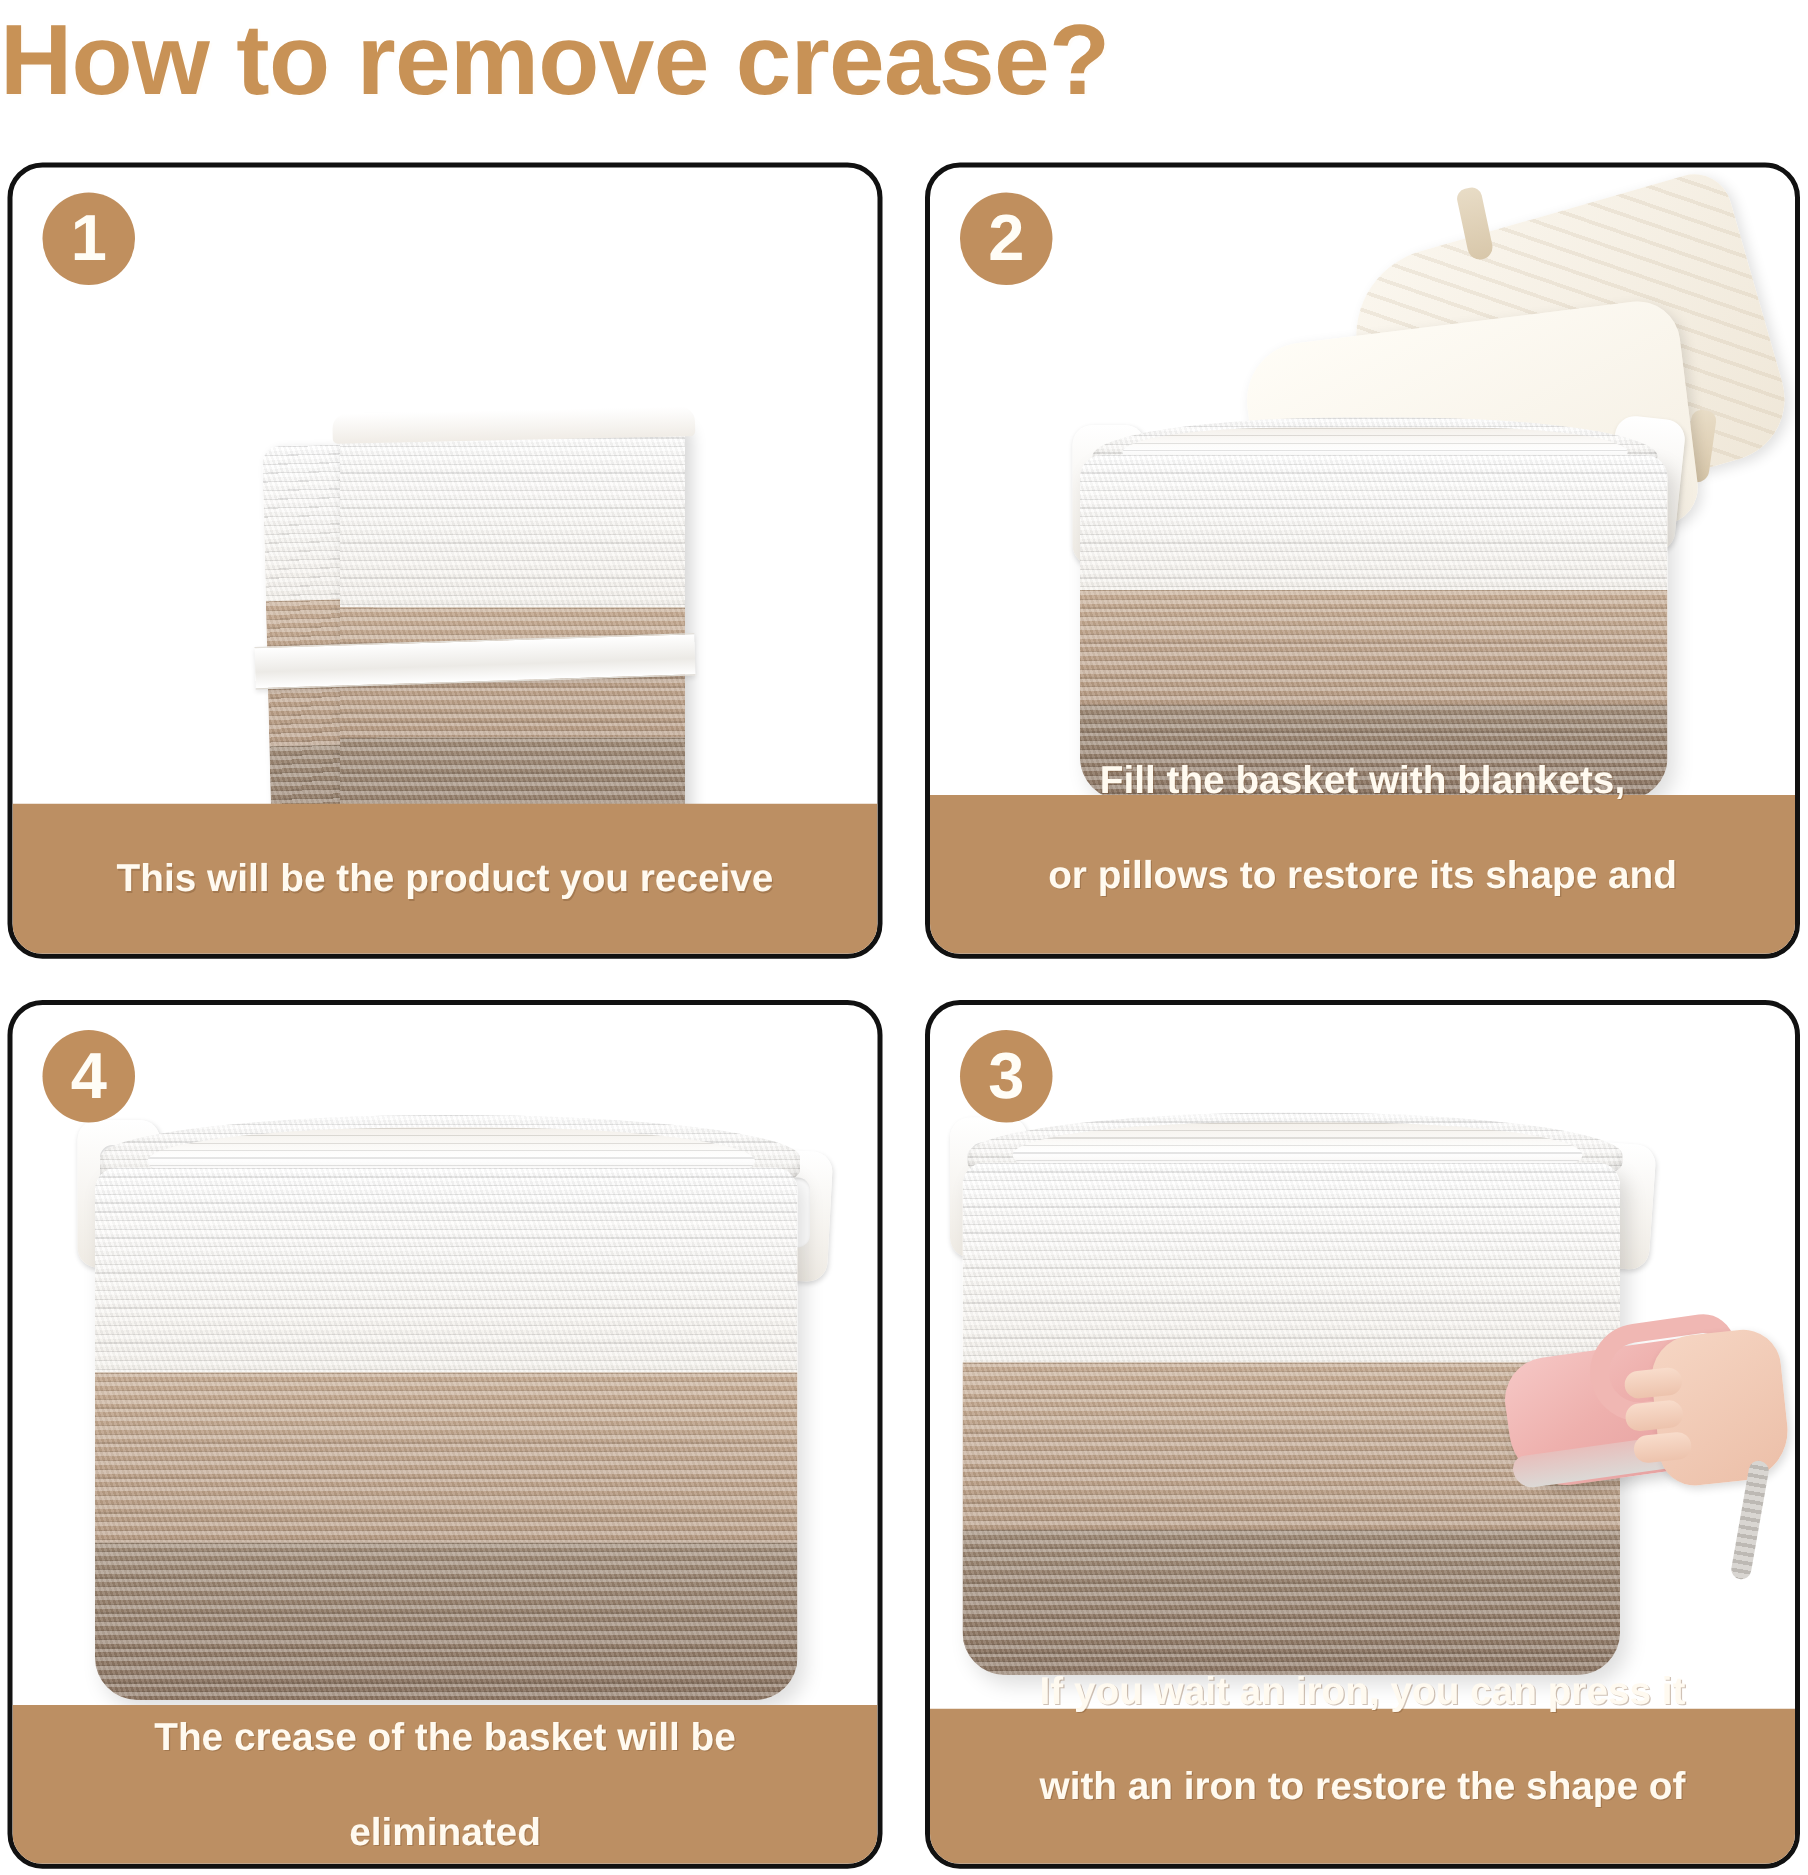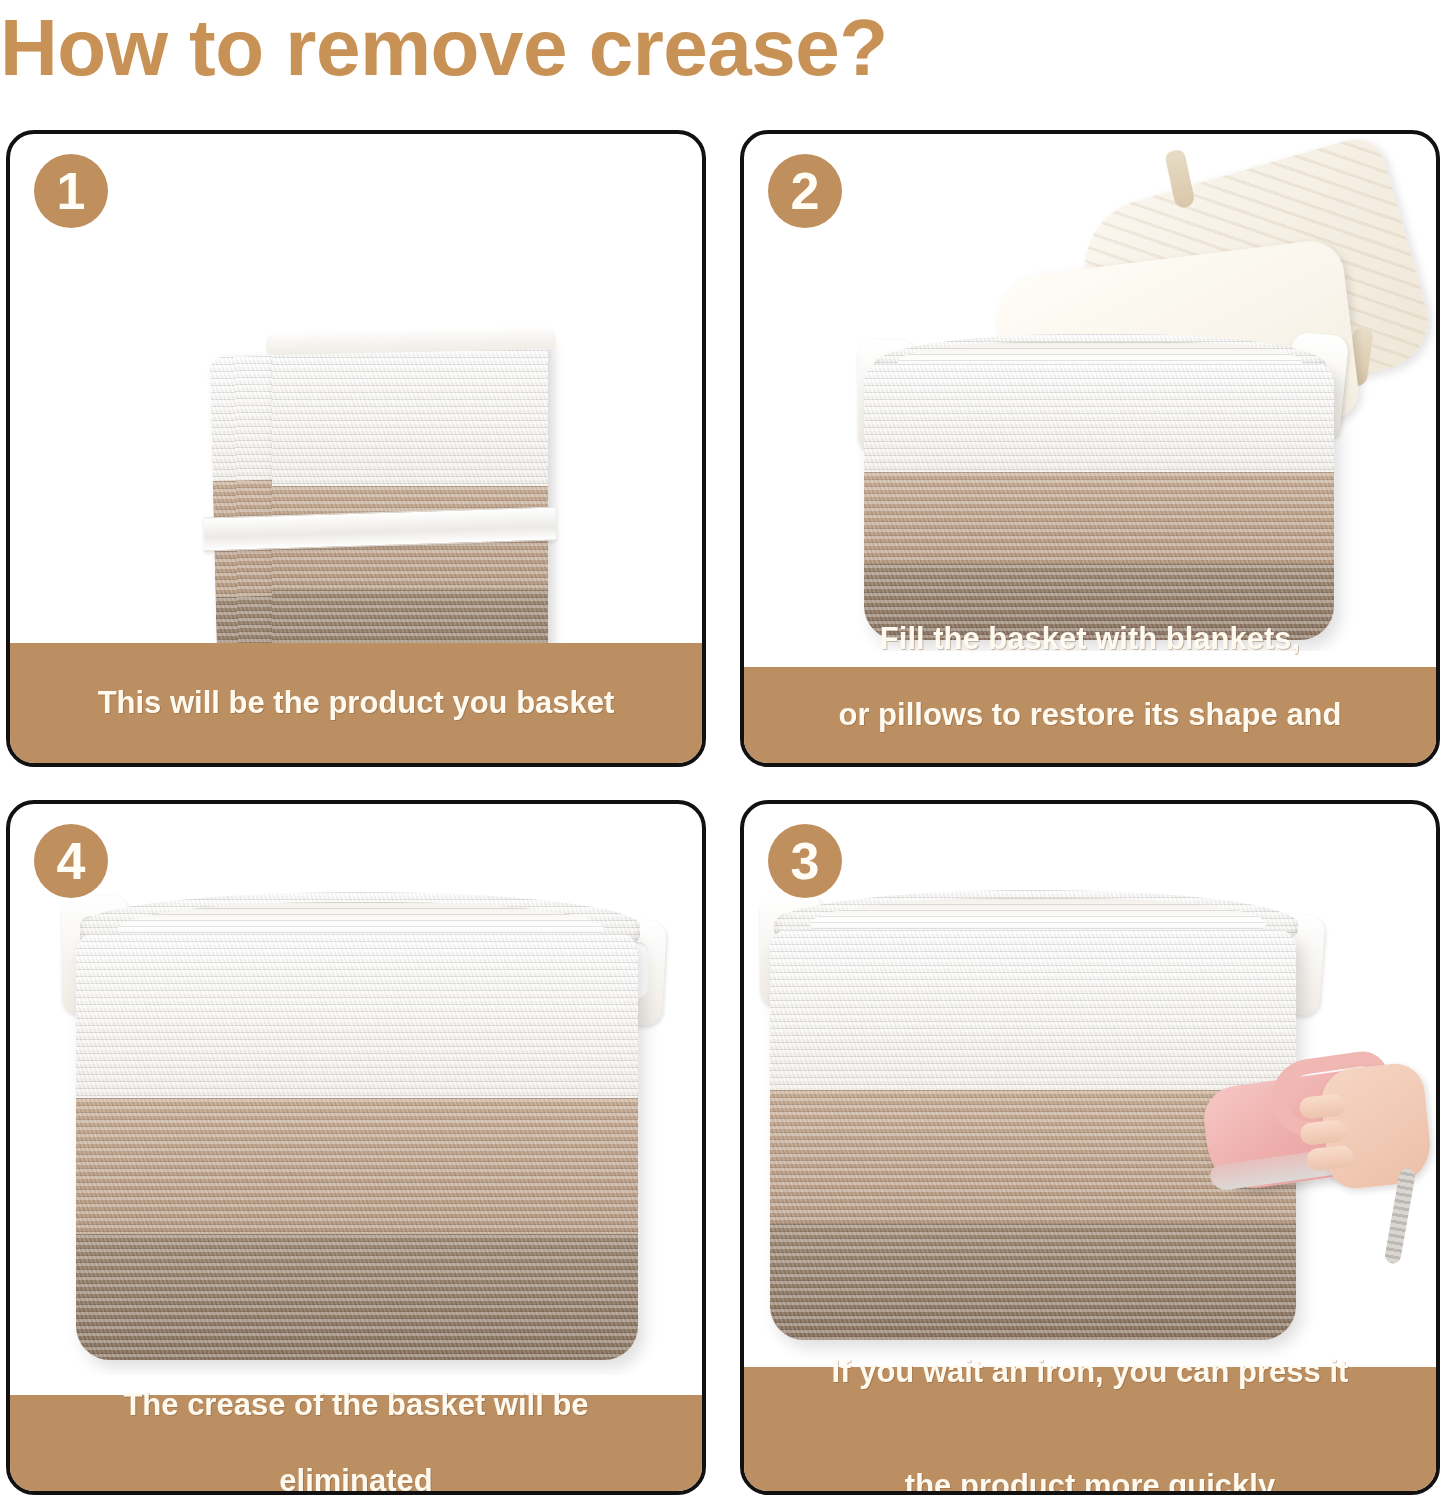--- a/index.html
+++ b/index.html
@@ -77,21 +77,21 @@
     font-weight: bold;
     line-height: 38px;
     text-align: center;
     display: flex;
     align-items: center;
     justify-content: center;
     padding: 8px 16px;
     text-shadow: 1px 1px 0 rgba(120,80,45,0.35);
   }
   .caption.h1 { height: 120px; }
-  .caption.h2 { height: 96px; }
+  .caption.h2 { height: 127px; }
   .caption.h3 { height: 124px; }
   .caption span { display: block; width: 100%; }
 
   
   .stage {
     position: absolute;
     left: 0; right: 0; top: 0;
     overflow: hidden;
   }
 
@@ -312,21 +312,21 @@
           <div class="band rope-brown" style="top:254px;height:134px">
               <div class="tex fine"></div>
             </div>
         </div>
         <div class="fold-lip"></div>
         <div class="strap"></div>
       </div>
     </div>
 
     <div class="caption h1">
-      <span>This will be the product you basket</span>
+      <span>This will be the product you receive</span>
     </div>
   </div>
 
   <div class="panel p2">
     <div class="badge">2</div>
 
     <div class="stage" style="height:517px">
 
       <div style="position:absolute;left:230px;top:30px;width:430px;height:290px">
         <div class="pillow pillow-back">
@@ -449,19 +449,19 @@
           <div class="finger" style="left:-24px;top:50px"></div>
           <div class="finger" style="left:-20px;top:76px"></div>
         </div>
         <div class="cord"></div>
       </div>
     </div>
 
     <div class="caption h3">
       <span>
         <span>If you wait an iron, you can press it</span><br>
-        <br>
+        <span>with an iron to restore the shape of</span><br>
         <span>the product more quickly</span>
       </span>
     </div>
   </div>
 
 </div>
 
 </body></html>

